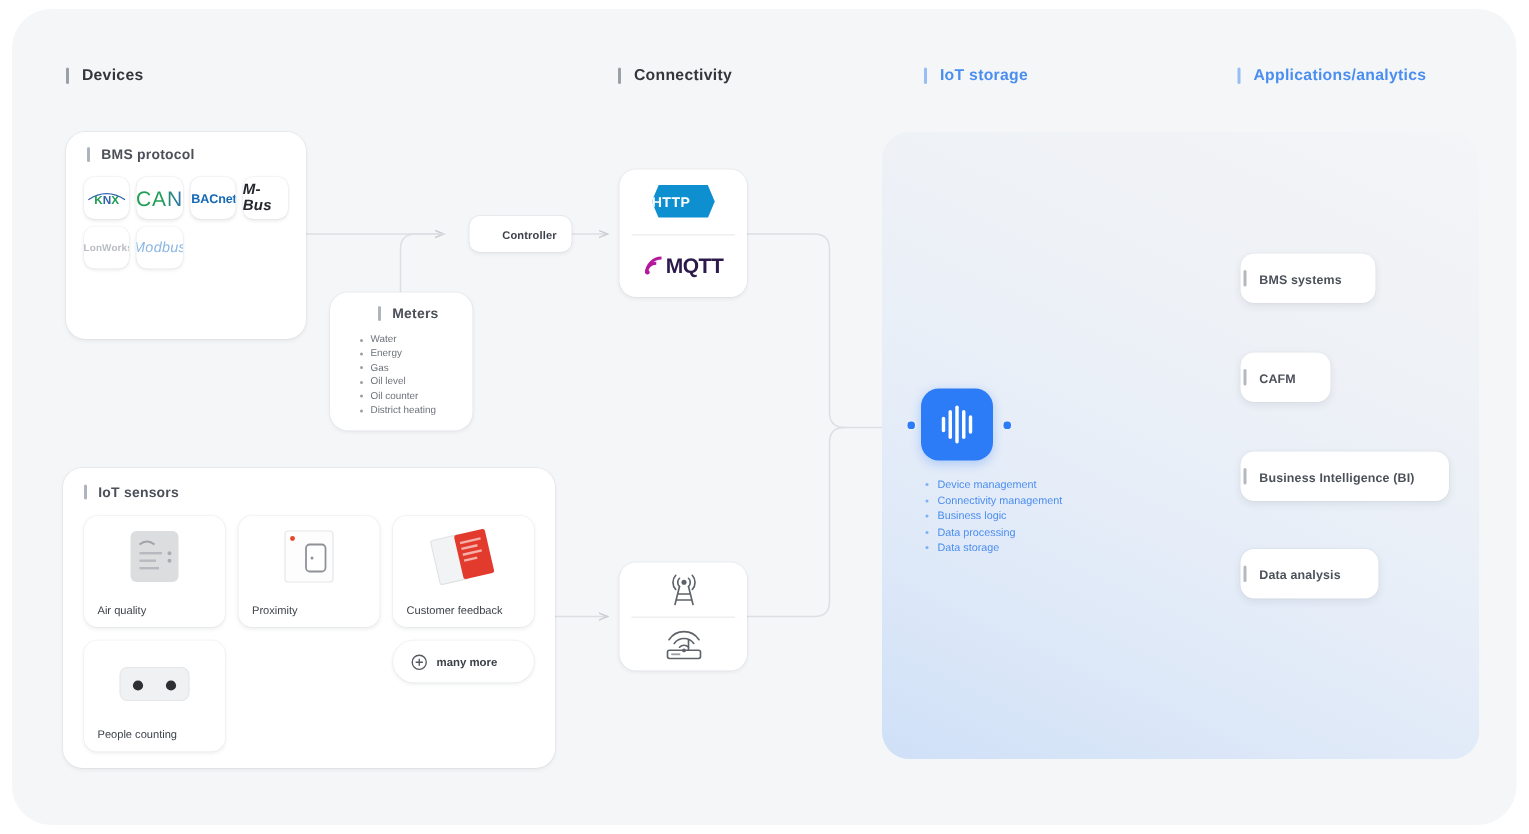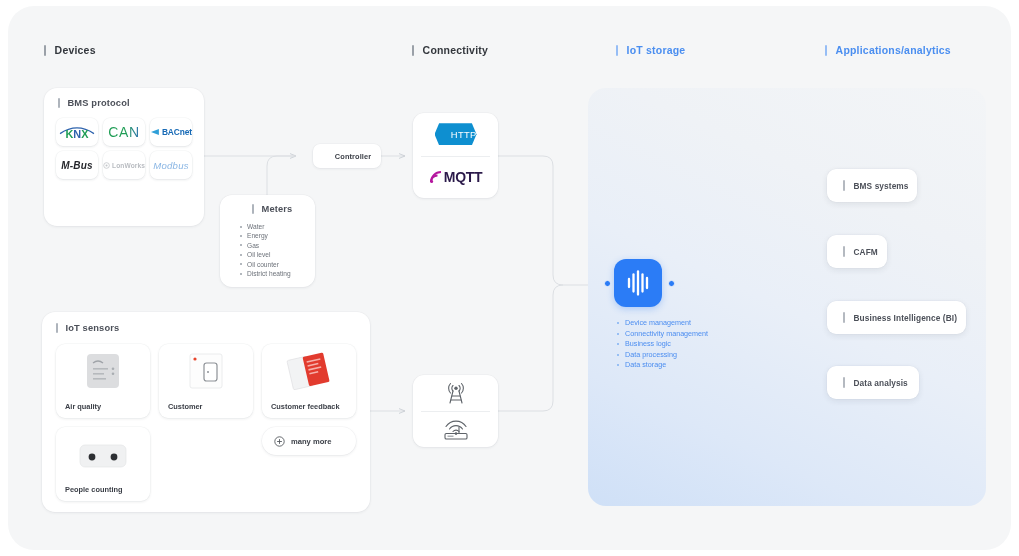--- a/index.html
+++ b/index.html
@@ -41,21 +41,21 @@
     display:flex; align-items:flex-end; gap:8px;
     font-size:9.3px; font-weight:bold; color:#4c5059; letter-spacing:.15px;
   }
   .card-title .bar { width:1.5px; height:10px; background:#aeb4bc; border-radius:1px; }
 
   
   #bms-group { left:44px; top:88px; width:160px; height:138px; border-radius:13px; }
   #bms-group .card-title { position:absolute; left:14px; top:10px; }
   .proto-grid {
     position:absolute; left:12px; top:30px; width:136px;
-    display:grid; grid-template-columns:1fr 1fr 1fr; gap:5px 5px;
+    display:grid; grid-template-columns:1fr 1fr 1fr 1fr; gap:5px 5px;
   }
   .proto {
     height:28px; background:#fff; border-radius:7px;
     box-shadow:0 1px 2.5px rgba(32,40,56,.10), 0 0 0 .5px rgba(32,40,56,.04);
     display:flex; align-items:center; justify-content:center;
     overflow:hidden;
   }
   .can-txt { font-size:14px; letter-spacing:.6px; line-height:1;
              background:linear-gradient(90deg,#1f9d55 0%, #1f9d55 55%, #2f6fb5 100%);
              -webkit-background-clip:text; background-clip:text; color:transparent; }
@@ -82,21 +82,21 @@
   .sensor-grid {
     position:absolute; left:14px; top:32px; width:300px;
     display:grid; grid-template-columns:repeat(3, 94px); gap:9px 9px;
   }
   .sensor {
     position:relative; height:74px; background:#fff; border-radius:9px;
     box-shadow:0 1px 3px rgba(32,40,56,.09), 0 0 0 .5px rgba(32,40,56,.04);
   }
   .sensor .lbl {
     position:absolute; left:9px; bottom:7px; right:6px;
-    font-size:7.4px; font-weight:bold; color:#3b3f47; line-height:9px;
+    font-size:7.4px; font-weight:normal; color:#3b3f47; line-height:9px;
   }
   .sensor .art { position:absolute; left:0; right:0; top:6px; height:44px; }
   .many-more {
     height:28px; align-self:start; margin-top:0;
     background:#fff; border-radius:14px;
     box-shadow:0 1px 3px rgba(32,40,56,.09), 0 0 0 .5px rgba(32,40,56,.05);
     display:flex; align-items:center; gap:6px; padding-left:12px;
     grid-column:3; grid-row:2;
   }
   .many-more .txt { font-size:7.6px; font-weight:bold; color:#3b3f47; }
@@ -110,22 +110,22 @@
 
   #proto-box { left:413px; top:113px; width:85px; height:85px; border-radius:11px; }
   #proto-box .half { position:absolute; left:0; width:85px; height:42.5px;
                      display:flex; align-items:center; justify-content:center; }
   #proto-box .half.top { top:0; }
   #proto-box .half.bot { top:42.5px; }
   #proto-box .divider { position:absolute; left:8px; top:42.5px; width:69px; height:.7px; background:#eceef0; }
 
   .http-badge {
     position:relative; width:42px; height:22px;
-    background:#0e8fd0; color:#fff; font-size:9.4px; font-weight:normal; letter-spacing:.3px;
-    display:flex; align-items:center; justify-content:flex-end;
+    background:#0e8fd0; color:#fff; font-size:9.4px; font-weight:bold; letter-spacing:.3px;
+    display:flex; align-items:center; justify-content:flex-start;
     clip-path:polygon(11% 0, 89% 0, 100% 50%, 89% 100%, 11% 100%, 0 50%);
   }
   .mqtt-wrap { display:flex; align-items:center; gap:1px; }
   .mqtt-txt { font-size:14px; font-weight:bold; color:#2b1a4a; letter-spacing:-.3px; line-height:1; }
 
   #radio-box { left:413px; top:375px; width:85px; height:72px; border-radius:11px; }
   #radio-box .half { position:absolute; left:0; width:85px; height:36px;
                      display:flex; align-items:center; justify-content:center; }
   #radio-box .half.top { top:0; }
   #radio-box .half.bot { top:36px; }
@@ -154,21 +154,21 @@
   #platform-list li:before {
     content:""; position:absolute; left:0; top:4px;
     width:2.2px; height:2.2px; border-radius:50%; background:#7fb0f3;
   }
 
   
   .app-box {
     position:absolute; height:33px; border-radius:9px;
     background:#fff;
     box-shadow:0 2px 6px rgba(32,40,56,.09), 0 0 0 .5px rgba(32,40,56,.035);
-    display:flex; align-items:center; gap:9px; padding-left:16px;
+    display:flex; align-items:center; gap:9px; padding-left:2px;
   }
   .app-box .bar { width:1.5px; height:11px; background:#b4b9c0; border-radius:1px; }
   .app-box .txt { font-size:8.3px; font-weight:bold; color:#4c5059; letter-spacing:.1px; }
 </style>
 </head>
 <body>
 
 <div id="page">
   <div id="canvas"></div>
 
@@ -299,21 +299,21 @@
         <div class="lbl">Air quality</div>
       </div>
 
       <div class="sensor">
         <svg class="art" viewBox="0 0 94 44">
           <rect x="31" y="4" width="32" height="34" rx="2" fill="#fdfdfd" stroke="#e6e7e9" stroke-width=".8"></rect>
           <circle cx="36" cy="9" r="1.6" fill="#e8452c"></circle>
           <rect x="45" y="13" width="13" height="18" rx="2.5" fill="#fff" stroke="#8e9297" stroke-width="1.2"></rect>
           <circle cx="49" cy="22" r="1" fill="#8e9297"></circle>
         </svg>
-        <div class="lbl">Customer</div>
+        <div class="lbl">Proximity</div>
       </div>
 
       <div class="sensor">
         <svg class="art" viewBox="0 0 94 44">
           <g transform="rotate(-13 47 22)">
             <rect x="28" y="6" width="20" height="30" rx="1.5" fill="#f2f3f4" stroke="#e0e1e3" stroke-width=".7"></rect>
             <rect x="44" y="6" width="21" height="30" rx="1.5" fill="#e23b2e"></rect>
             <rect x="47" y="11" width="14" height="1.6" fill="#f6b0aa"></rect>
             <rect x="47" y="15" width="11" height="1.6" fill="#f6b0aa"></rect>
             <rect x="47" y="19" width="13" height="1.6" fill="#f6b0aa"></rect>

